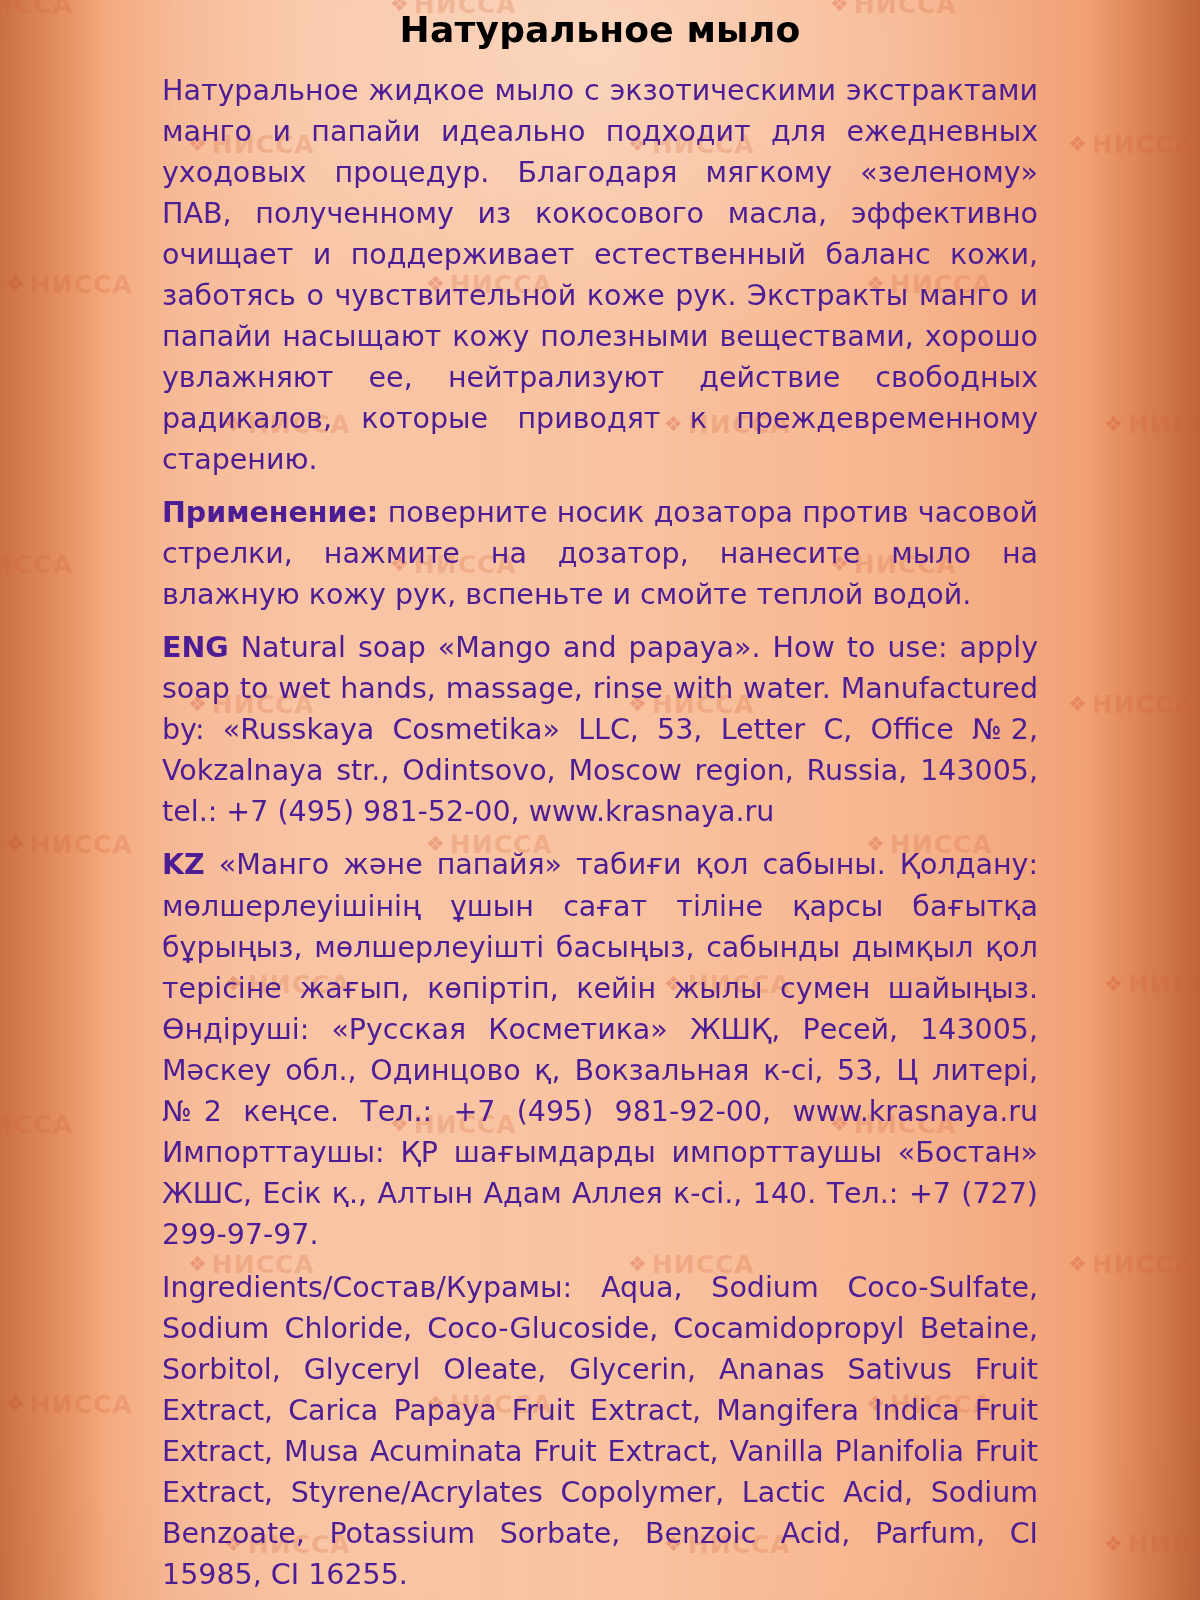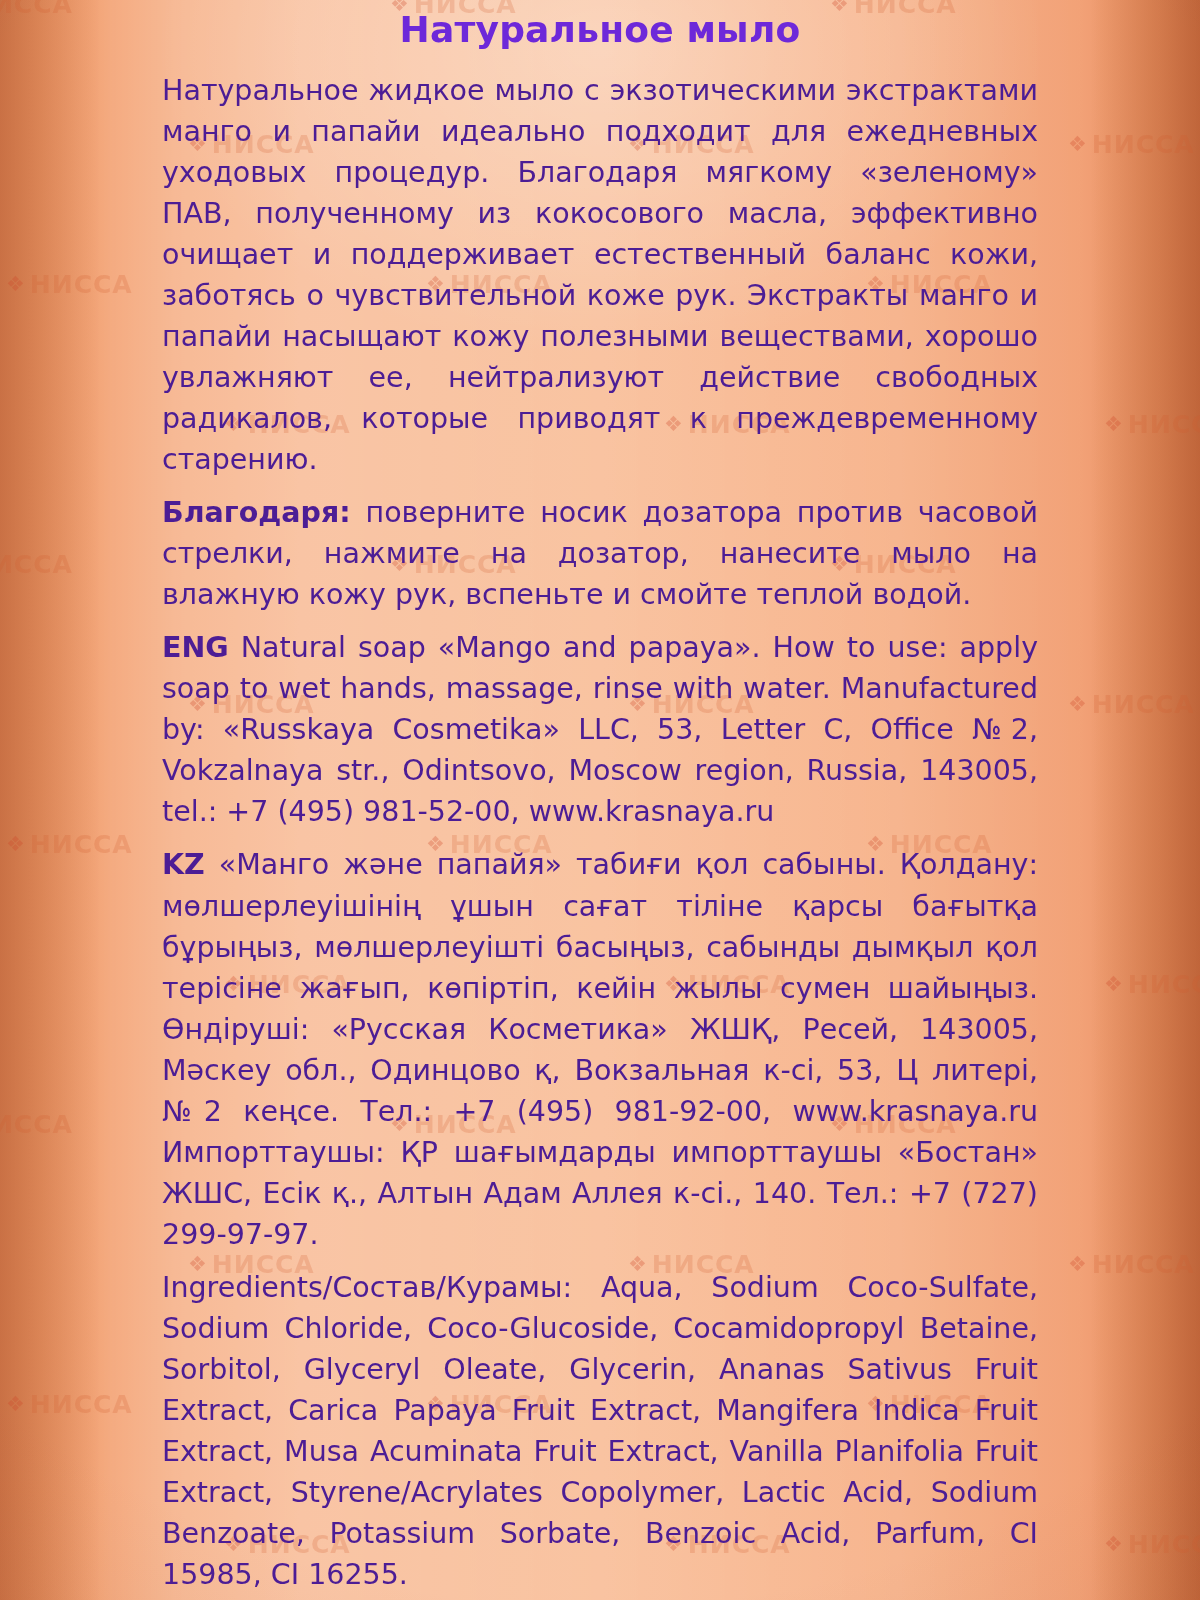--- a/index.html
+++ b/index.html
@@ -85,21 +85,21 @@
     left: 0; top: 0;
     width: 1200px; height: 1600px;
     padding: 0;
     color: #8a4a10;
   }
   .title {
     text-align: center;
     font-size: 36px;
     font-weight: bold;
     line-height: 1.22;
-    color: #6d28d9;
+    color: #000000;
     padding-top: 8px;
     letter-spacing: 0.2px;
   }
   .block {
     margin: 0 150px 0 150px;
     width: 900px;
   }
   p.body {
     margin: 12px;
     font-size: 28.5px;
@@ -170,21 +170,21 @@
 
   <div class="title">
     <div>Натуральное мыло</div>
   </div>
 
   <div class="block">
 
     <p class="body intro">Натуральное жидкое мыло с экзотическими экстрактами манго и папайи идеально подходит для ежедневных уходовых процедур. Благодаря мягкому «зеленому» ПАВ, полученному из кокосового масла, эффективно очищает и поддерживает естественный баланс кожи, заботясь о чувствительной коже рук. Экстракты манго и папайи насыщают кожу полезными веществами, хорошо увлажняют ее, нейтрализуют действие свободных радикалов, которые приводят к преждевременному старению.</p>
 
     <p class="body sec">
-      <span class="lead">Благодаря:</span><span> поверните носик дозатора против часовой стрелки, нажмите на дозатор, нанесите мыло на влажную кожу рук, вспеньте и смойте теплой водой.</span>
+      <span class="lead">Применение:</span><span> поверните носик дозатора против часовой стрелки, нажмите на дозатор, нанесите мыло на влажную кожу рук, вспеньте и смойте теплой водой.</span>
     </p>
 
     <p class="body sec">
       <span class="lead-eng">ENG</span><span> Natural soap «Mango and papaya». How to use: apply soap to wet hands, massage, rinse with water. Manufactured by: «Russkaya Cosmetika» LLC, 53, Letter C, Office №2, Vokzalnaya str., Odintsovo, Moscow region, Russia, 143005, tel.: +7 (495) 981-52-00, www.krasnaya.ru</span>
     </p>
 
     <p class="body sec">
       <span class="lead-eng">KZ</span><span> «Манго және папайя» табиғи қол сабыны. Қолдану: мөлшерлеуішінің ұшын сағат тіліне қарсы бағытқа бұрыңыз, мөлшерлеуішті басыңыз, сабынды дымқыл қол терісіне жағып, көпіртіп, кейін жылы сумен шайыңыз. Өндіруші: «Русская Косметика» ЖШҚ, Ресей, 143005, Мәскеу обл., Одинцово қ, Вокзальная к-сі, 53, Ц литері, №2 кеңсе. Тел.: +7 (495) 981-92-00, www.krasnaya.ru Импорттаушы: ҚР шағымдарды импорттаушы «Бостан» ЖШС, Есік қ., Алтын Адам Аллея к-сі., 140. Тел.: +7 (727) 299-97-97.</span>
     </p>
 

